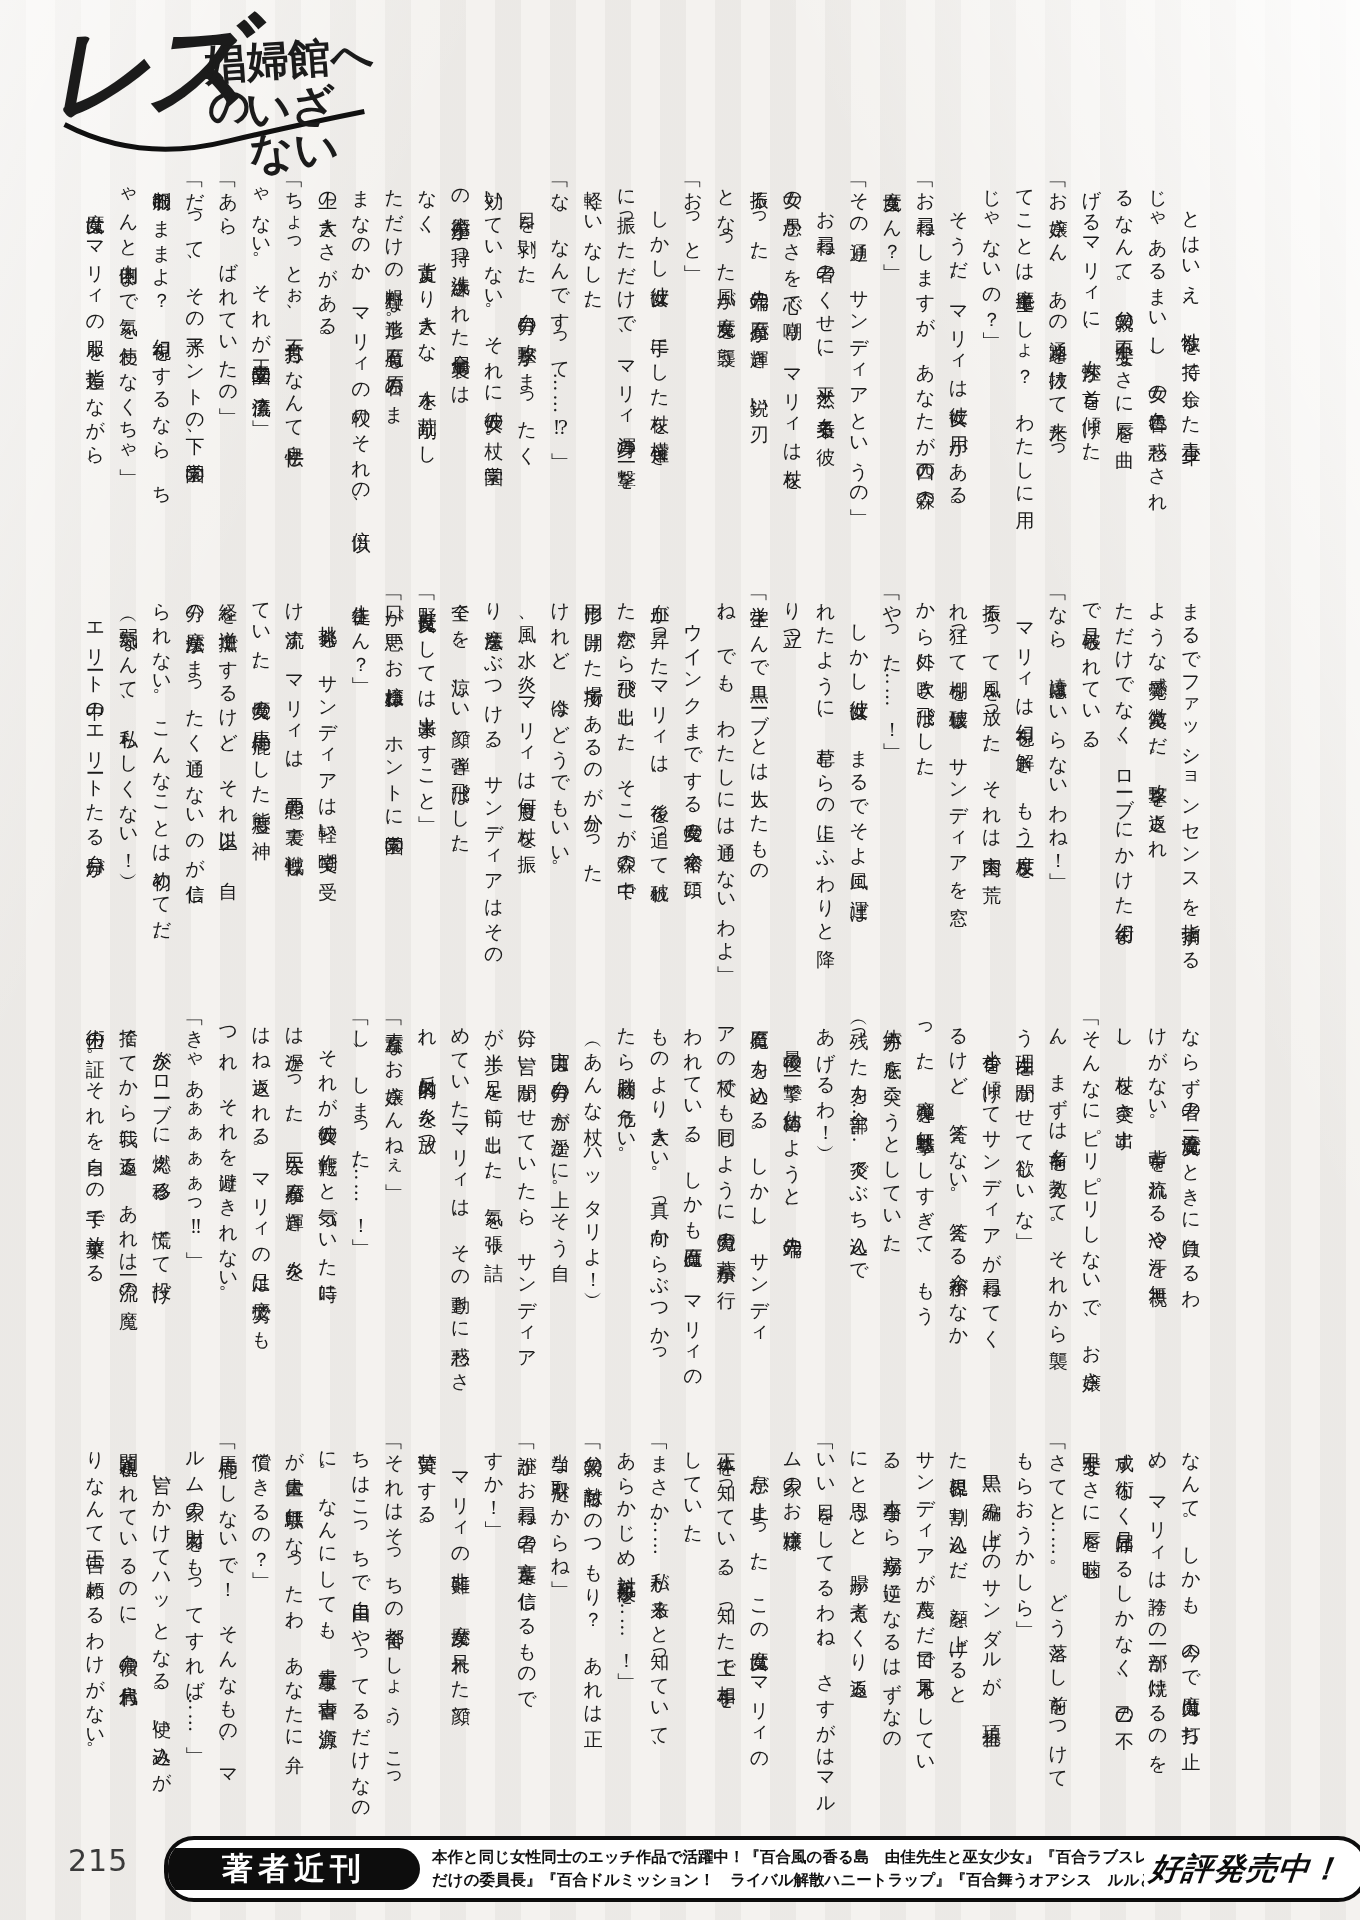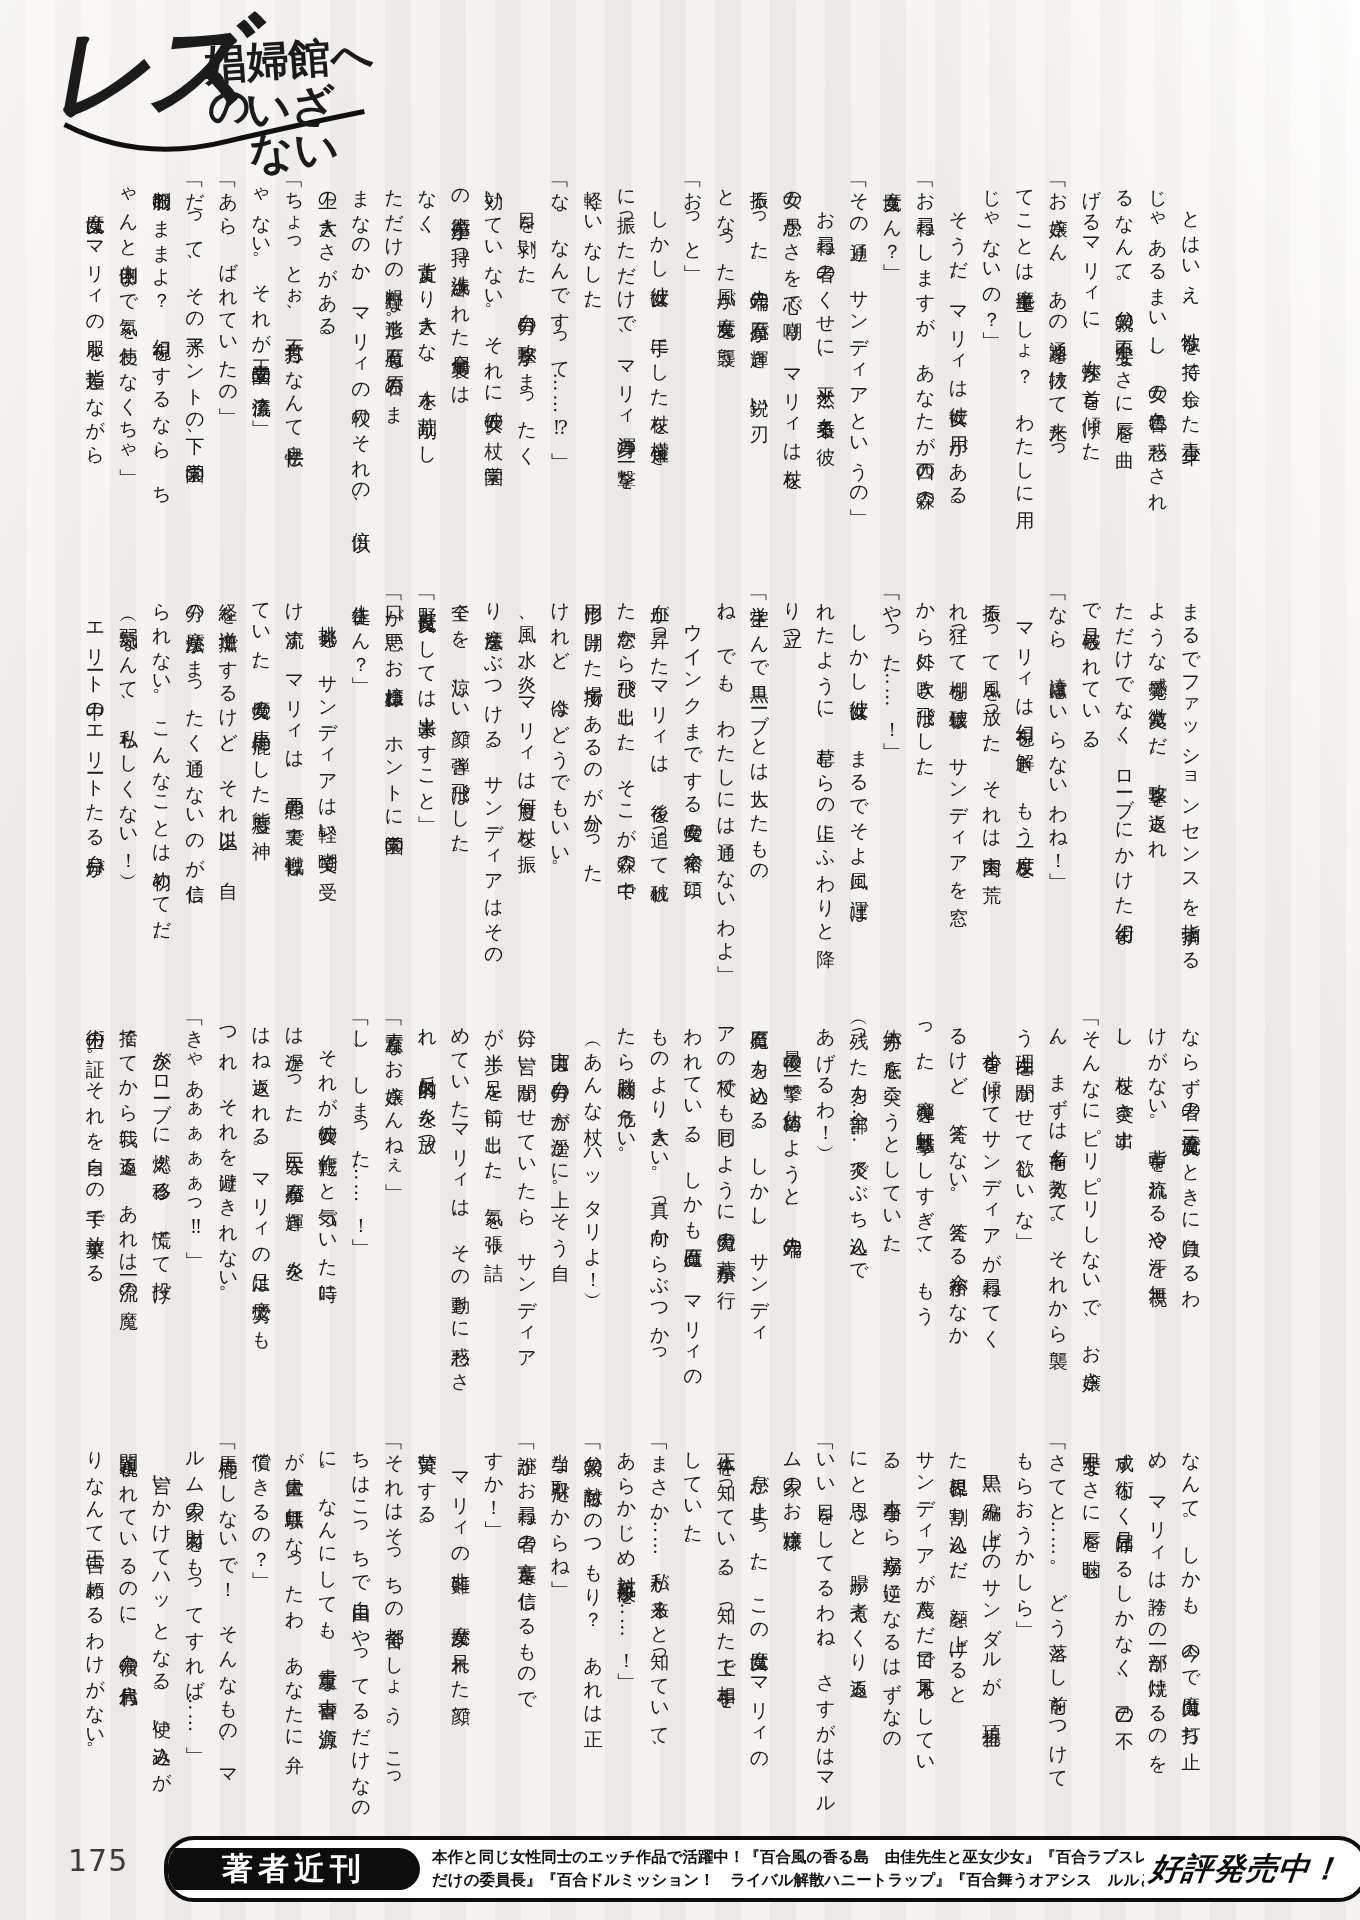--- a/index.html
+++ b/index.html
@@ -210,21 +210,21 @@
     <p>に。なんにしても、貴重な古書や資源</p>
     <p>が大量に無駄になったわ。あなたに弁</p>
     <p>償できるの？」</p>
     <p>「馬鹿にしないで！　そんなもの、マ</p>
     <p>ルム家の財力をもってすれば……」</p>
     <p>　言いかけてハッとなる。使い込みが</p>
     <p>問題視されているのに、弁償の肩代わ</p>
     <p>りなんて王宮に頼めるわけがない。</p>
   </div>
 
-<div class="pagenum">175</div>
+<div class="pagenum">215</div>
 
 <div class="footer">
   <div class="label">著者近刊</div>
   <div class="books">
     <span>本作と同じ女性同士のエッチ作品で活躍中！『百合風の香る島　由佳先生と巫女少女』『百合ラブスレイブ　わたし</span>
     <span>だけの委員長』『百合ドルミッション！　ライバル解散ハニートラップ』『百合舞うオアシス　ルルと美姫と宝石の魔女』</span>
   </div>
   <div class="badge">好評発売中！</div>
 </div>
 

